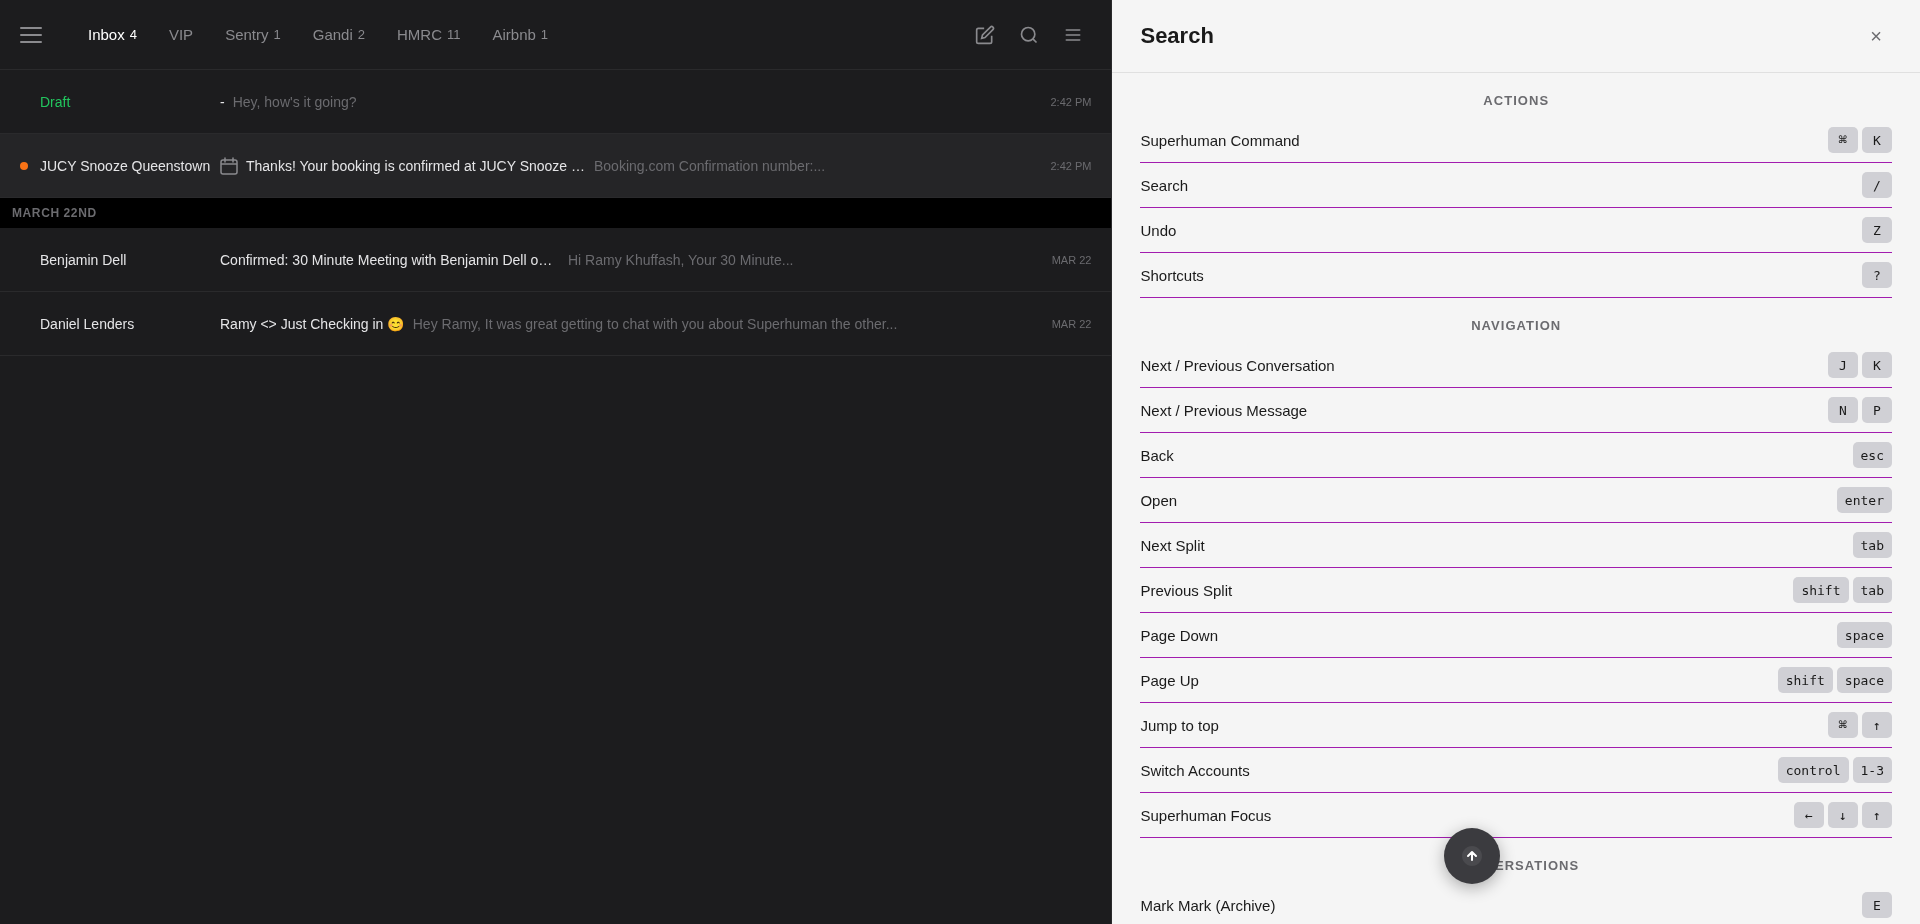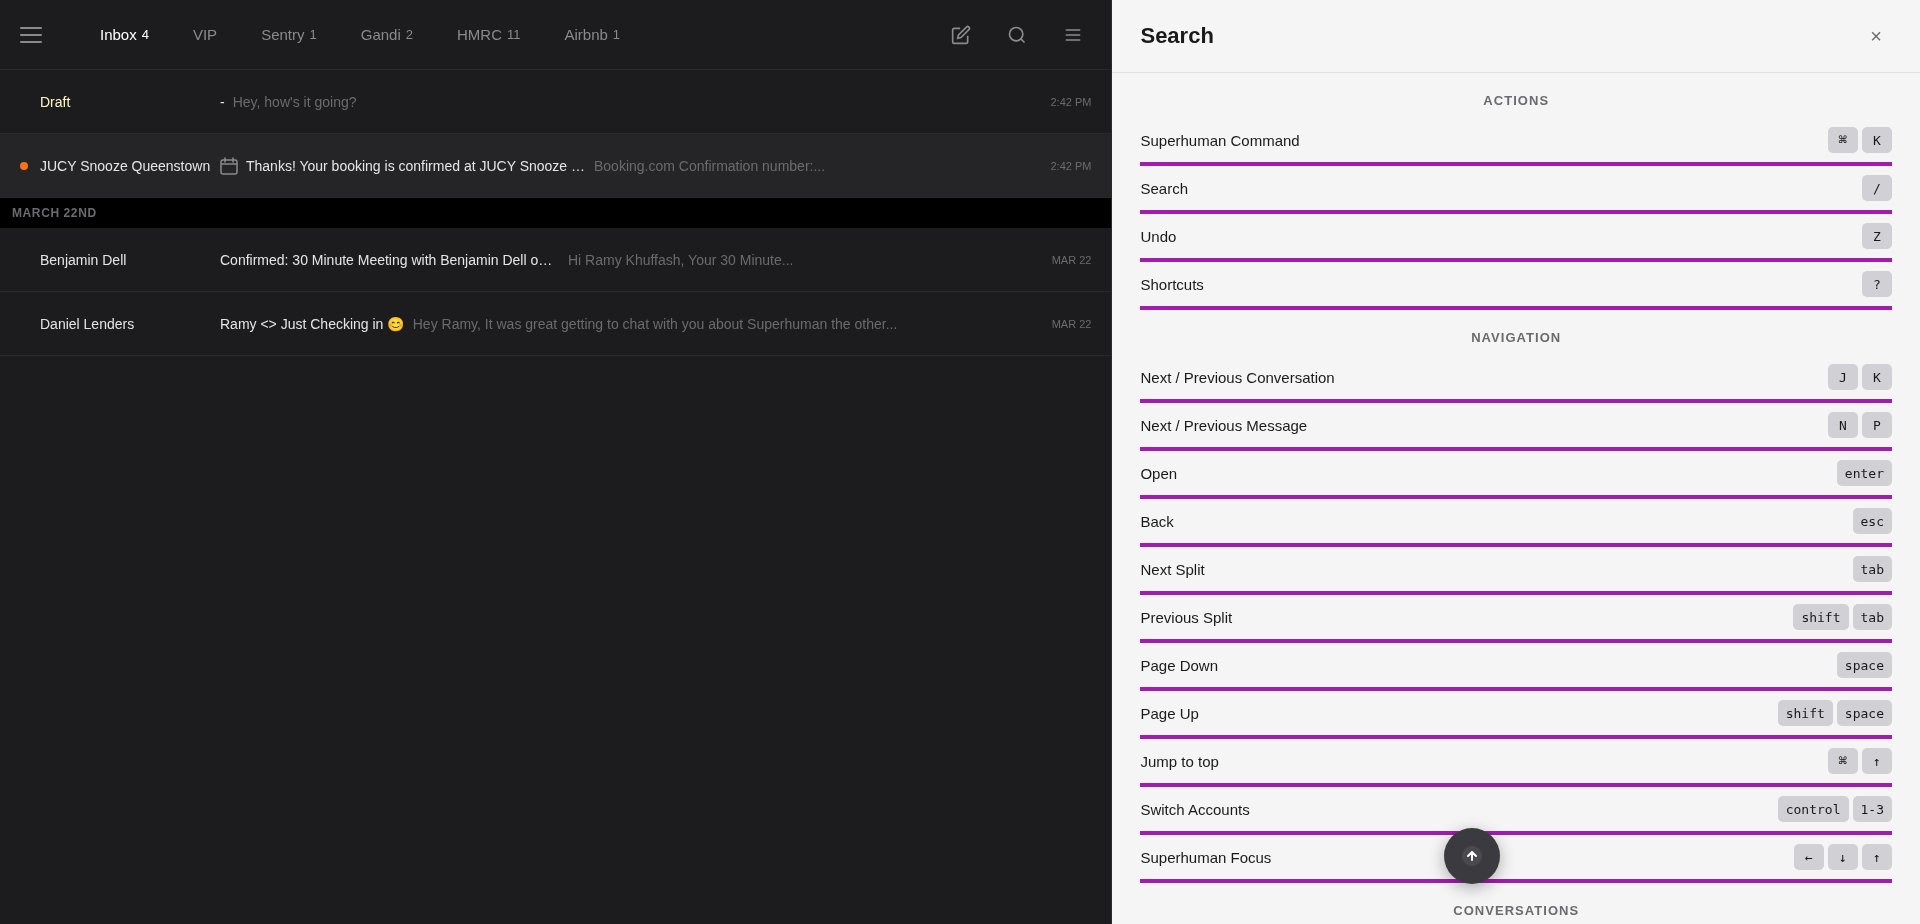--- a/index.html
+++ b/index.html
@@ -23,21 +23,21 @@
     }
 
     
     .top-nav {
       display: flex;
       align-items: center;
       padding: 0 20px;
       height: 70px;
       background: #1c1c1e;
       border-bottom: 1px solid #2a2a2c;
-      gap: 20px;
+      gap: 8px;
     }
 
     .hamburger-icon {
       width: 32px;
       height: 32px;
       display: flex;
       flex-direction: column;
       justify-content: center;
       gap: 5px;
       cursor: pointer;
@@ -113,21 +113,21 @@
     }
     .unread-dot.hidden { background: transparent; }
 
     .email-sender {
       width: 180px;
       flex-shrink: 0;
       color: #e5e5e7;
       font-size: 14px;
       font-weight: 500;
     }
-    .email-sender.draft { color: #fef9c3; font-style: normal; }
+    .email-sender.draft { color: #22c55e; font-style: normal; }
 
     .email-content {
       flex: 1;
       display: flex;
       align-items: center;
       gap: 8px;
       overflow: hidden;
     }
 
     .email-subject {
@@ -222,21 +222,21 @@
       letter-spacing: 0.08em;
       margin: 20px 0 10px 0;
     }
     .section-title:first-child { margin-top: 4px; }
 
     .shortcut-row {
       display: flex;
       align-items: center;
       justify-content: space-between;
       padding: 9px 0;
-      border-bottom: 4px solid #a21caf;
+      border-bottom: 1px solid #a21caf;
     }
 
     .shortcut-name {
       font-size: 15px;
       color: #1a1a1a;
       font-weight: 400;
     }
 
     .shortcut-keys {
       display: flex;
@@ -454,30 +454,30 @@
 
     <div class="shortcut-row">
       <span class="shortcut-name">Next / Previous Message</span>
       <div class="shortcut-keys">
         <span class="key">N</span>
         <span class="key">P</span>
       </div>
     </div>
 
     <div class="shortcut-row">
+      <span class="shortcut-name">Back</span>
+      <div class="shortcut-keys">
+        <span class="key">esc</span>
+      </div>
+    </div>
+
+    <div class="shortcut-row">
       <span class="shortcut-name">Open</span>
       <div class="shortcut-keys">
         <span class="key">enter</span>
-      </div>
-    </div>
-
-    <div class="shortcut-row">
-      <span class="shortcut-name">Back</span>
-      <div class="shortcut-keys">
-        <span class="key">esc</span>
       </div>
     </div>
 
     <div class="shortcut-row">
       <span class="shortcut-name">Next Split</span>
       <div class="shortcut-keys">
         <span class="key">tab</span>
       </div>
     </div>
 

